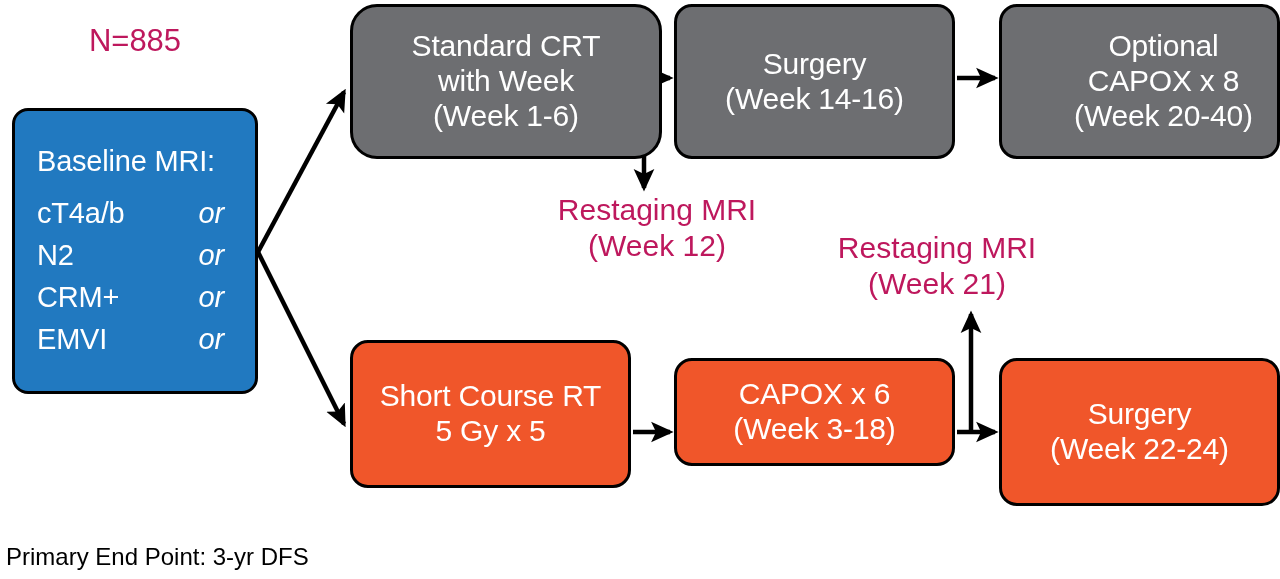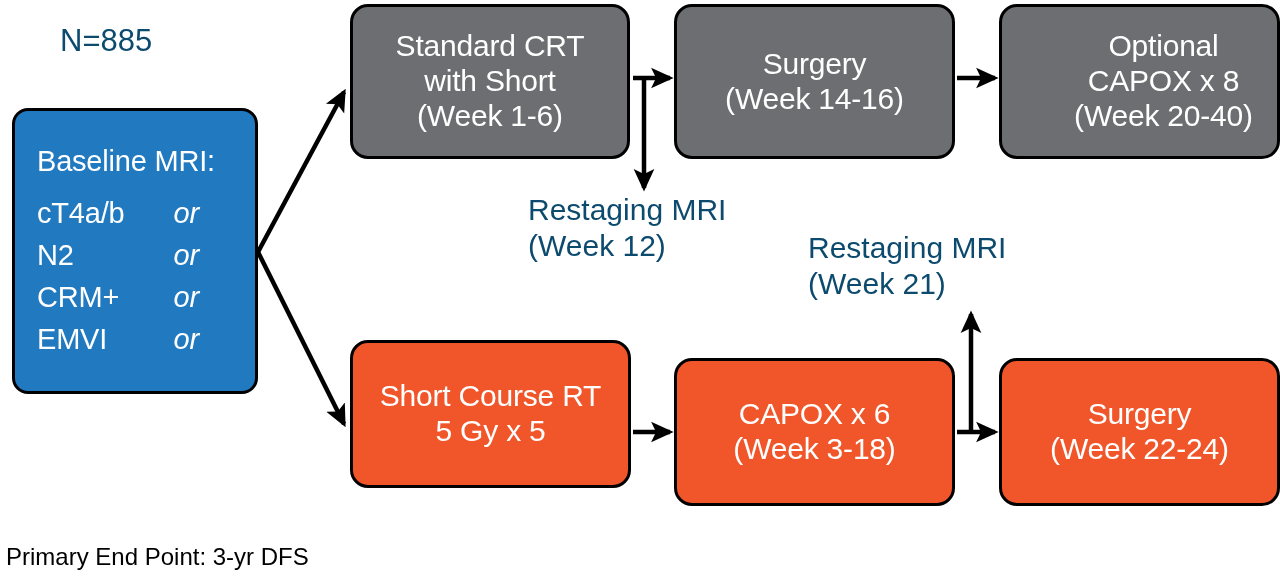--- a/index.html
+++ b/index.html
@@ -68,52 +68,53 @@
     padding: 0 0 0 22px;
     height: 42px;
   }
   .crit-row .crit-name {
     white-space: nowrap;
     text-align: left;
   }
   .crit-row .crit-or {
     font-style: italic;
     margin-left: auto;
-    padding-right: 56px;
+    padding-right: 31px;
     white-space: nowrap;
   }
   .crit-head {
     padding: 0 0 0 22px;
     height: 44px;
     display: flex;
     align-items: baseline;
     white-space: nowrap;
   }
   .crit-last {
     padding: 0 0 0 22px;
     height: 44px;
     display: flex;
     align-items: baseline;
     white-space: nowrap;
   }
 
   
-  #node-crt      { left: 350px;  top: 4px;   width: 280px; height: 155px; }
+  #node-crt      { left: 350px;  top: 4px;   width: 312px; height: 155px; border-radius: 27px; }
   #node-surgery1 { left: 674px;  top: 4px;   width: 281px; height: 155px; }
   #node-capox8   { left: 999px;  top: 4px;   width: 281px; height: 155px; padding-left: 48px; }
 
   
   #node-scrt     { left: 350px;  top: 340px; width: 281px; height: 148px; }
-  #node-capox6   { left: 674px;  top: 358px; width: 281px; height: 148px; }
+  #node-capox6   { left: 674px;  top: 358px; width: 281px; height: 108px; }
   #node-surgery2 { left: 999px;  top: 358px; width: 281px; height: 148px; }
 
   
   .plain-label {
     position: absolute;
-    color: #0c4a6e;
+    color: #be185d;
+    text-align: center;
     font-size: 30px;
     line-height: 1.2;
     white-space: nowrap;
     z-index: 2;
   }
   .plain-label .ln { display: block; }
 
   #label-n          { left: 60px;  top: 22px;  width: 150px; font-size: 31px; }
   #label-restaging1 { left: 528px; top: 192px; width: 258px; }
   #label-restaging2 { left: 808px; top: 230px; width: 258px; }
@@ -184,21 +185,21 @@
 
     <div class="crit-row">
       <span class="crit-name">EMVI</span>
       <span class="crit-or">or</span>
     </div>
 
   </div>
 
   <div class="node gray" id="node-crt">
     <span class="ln">Standard CRT</span>
-    <span class="ln">with Short</span>
+    <span class="ln">with Week</span>
     <span class="ln">(Week 1-6)</span>
   </div>
 
   <div class="node gray" id="node-surgery1">
     <span class="ln">Surgery</span>
     <span class="ln">(Week 14-16)</span>
   </div>
 
   <div class="node gray" id="node-capox8">
     <span class="ln">Optional</span>

